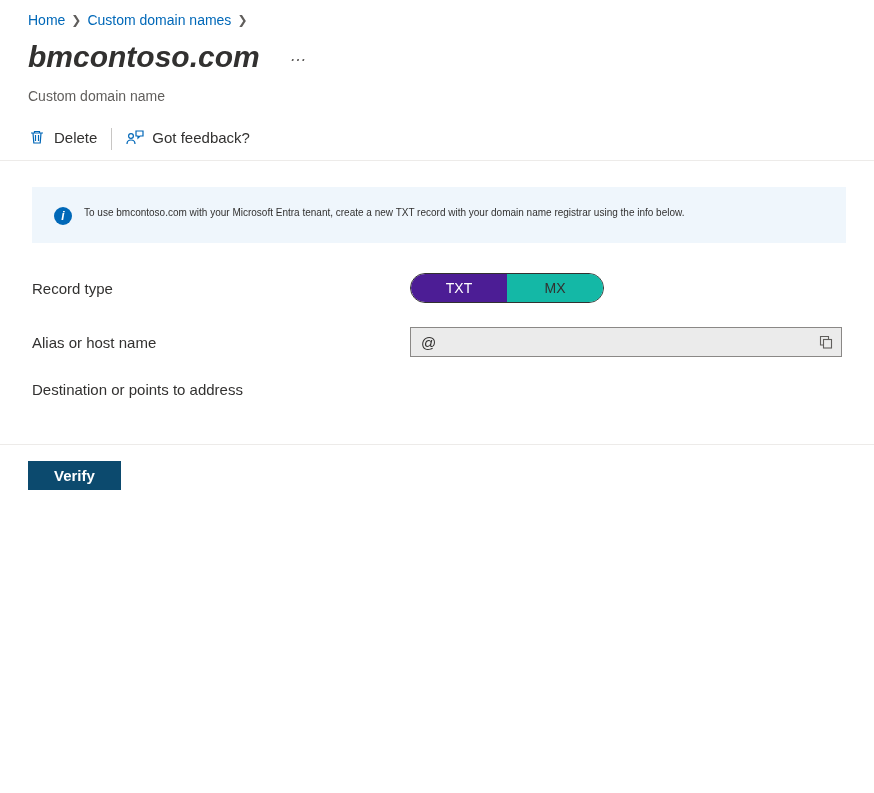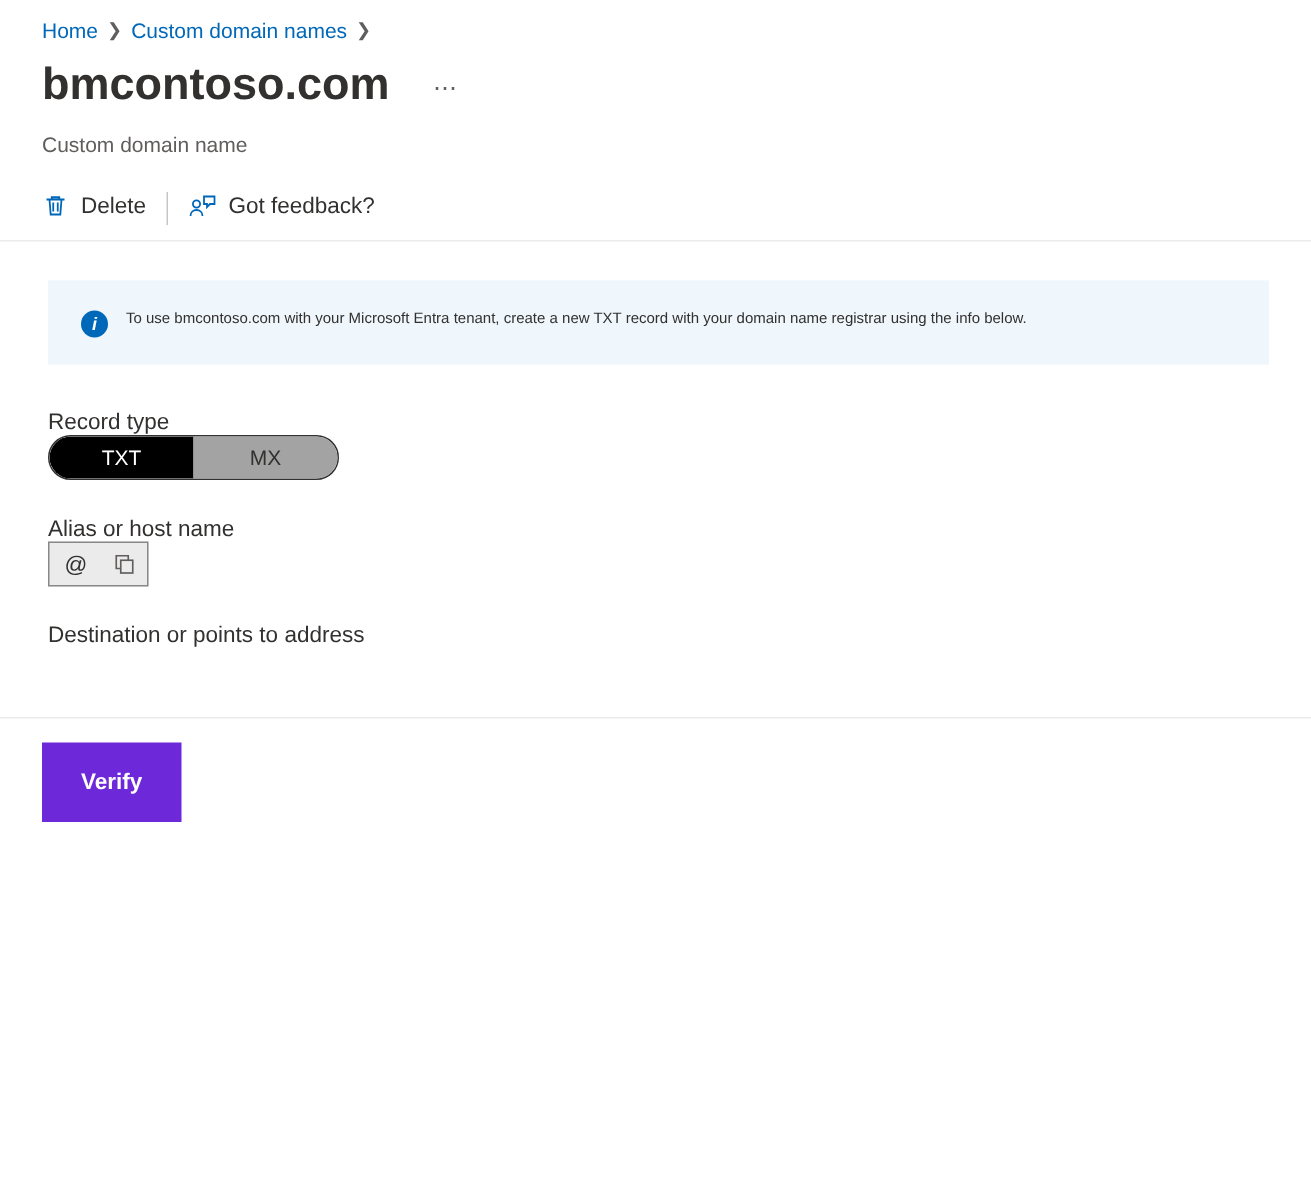--- a/index.html
+++ b/index.html
@@ -29,20 +29,21 @@
     }
 
     .header {
       padding: 0 28px 6px 28px;
     }
     .title-row {
       display: flex;
       align-items: center;
       gap: 29px;
       margin-top: 6px;
+      font-style: italic;
     }
     .page-title {
       font-size: 30px;
       font-weight: 600;
       color: #323130;
     }
     .dots-icon {
       color: #605e5c;
       cursor: pointer;
       font-size: 16px;
@@ -112,23 +113,22 @@
       color: #323130;
       font-size: 10px;
       line-height: 1.55;
     }
 
     .form-area {
       padding: 30px 32px 10px 32px;
     }
     .form-row {
       display: flex;
-      align-items: flex-start;
+      align-items: center;
       margin-bottom: 24px;
-      flex-direction: column;
     }
     .form-label {
       width: 378px;
       font-size: 15px;
       color: #323130;
       flex-shrink: 0;
     }
     .form-value-cell {
       flex: 1;
     }
@@ -139,25 +139,25 @@
       border-radius: 20px;
       overflow: hidden;
       height: 30px;
     }
     .segmented .seg {
       width: 96px;
       text-align: center;
       font-size: 14px;
       line-height: 28px;
       cursor: pointer;
-      background: #a3a3a3;
+      background: #14b8a6;
       color: #323130;
     }
     .segmented .seg.active {
-      background: #000000;
+      background: #4c1d95;
       color: #fff;
       border-radius: 18px 0 0 18px;
     }
 
     .readonly-field {
       display: flex;
       align-items: center;
       border: 1px solid #8a8886;
       background: #ebebeb;
       height: 30px;
@@ -189,26 +189,26 @@
       line-height: 1.55;
       margin-top: 2px;
     }
 
     .footer {
       border-top: 1px solid #edebe9;
       padding: 16px 28px 24px 28px;
       margin-top: 12px;
     }
     .primary-btn {
-      background: #6d28d9;
+      background: #0c4a6e;
       color: #fff;
       border: none;
       font-size: 15px;
       font-weight: 600;
-      padding: 18px 26px;
+      padding: 6px 26px;
       cursor: pointer;
       font-family: inherit;
     }
 
     svg { display: block; }
   </style>
 </head>
 <body>
 
 <nav class="breadcrumb">

